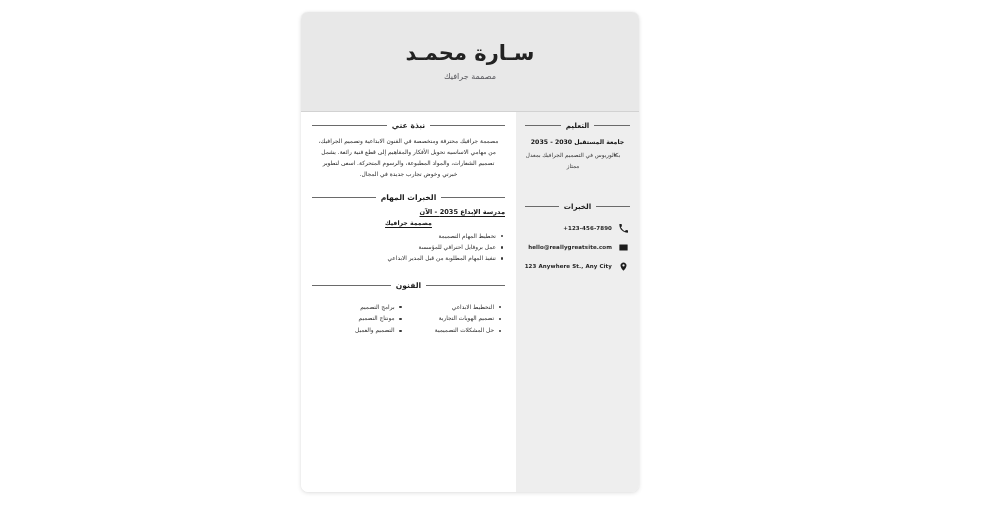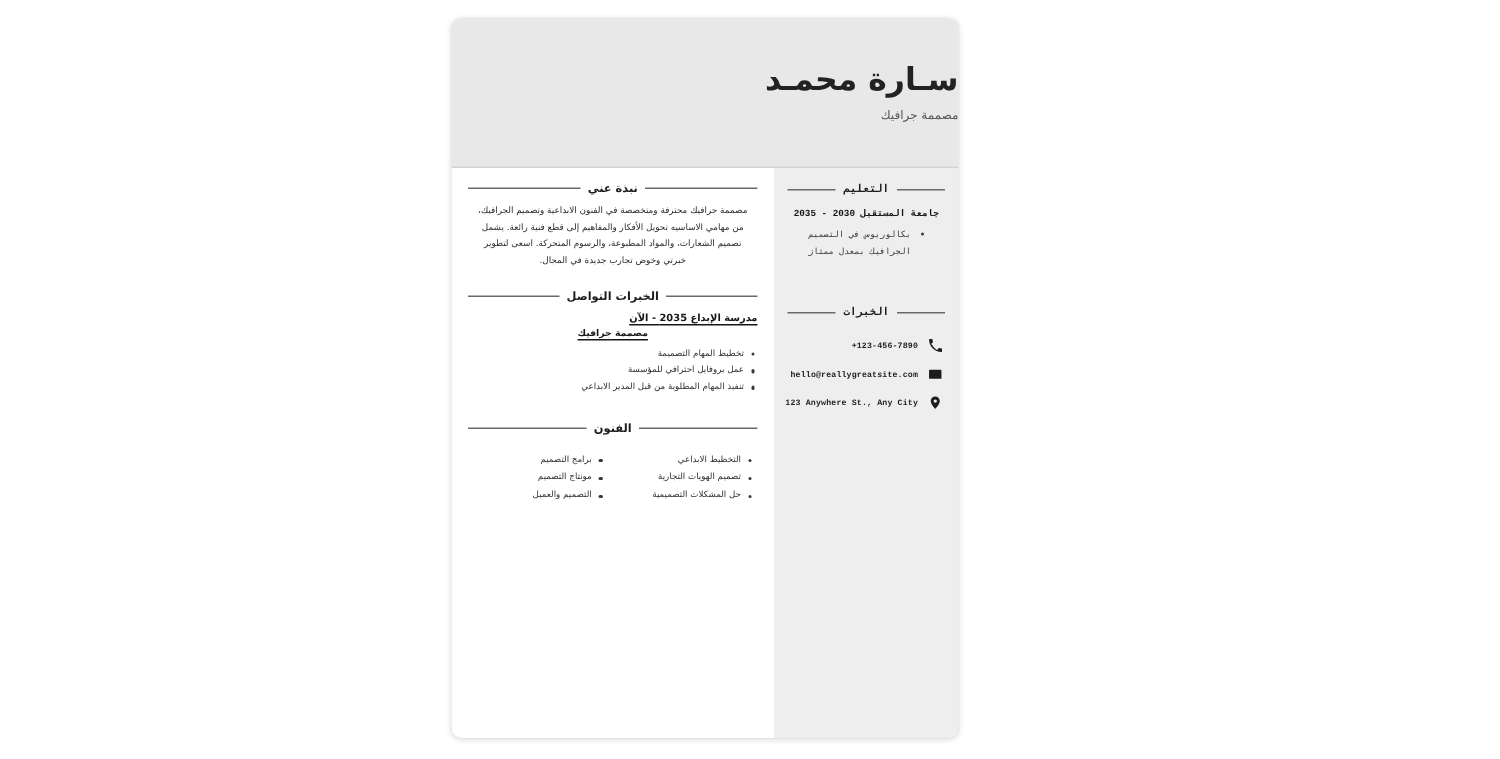--- a/index.html
+++ b/index.html
@@ -34,20 +34,21 @@
     flex-direction: column;
   }
 
   
   #header-band {
     height: 99px;
     background: #e8e8e8;
     border-bottom: 1px solid #d2d2d2;
     display: flex;
     flex-direction: column;
+    align-items: center;
     justify-content: center;
     flex: 0 0 auto;
   }
 
   #full-name {
     font-size: 21px;
     font-weight: bold;
     color: #222222;
     letter-spacing: 1.2px;
     line-height: 1.1;
@@ -167,21 +168,21 @@
     content: "";
     position: absolute;
     right: 14px;
     top: 3.6px;
     width: 2.4px;
     height: 2.4px;
     border-radius: 50%;
     background: #3a3a3a;
   }
 
-  .sb-block { margin-bottom: 9px; font-family: Liberation Mono, monospace; }
+  .sb-block { margin-bottom: 9px; }
   .sb-gap { height: 7px; }
 
   
   .exp-entry { margin: 0 0 16px 0; }
   .exp-org {
     font-size: 6.6px;
     font-weight: bold;
     color: #171717;
     text-align: right;
     text-decoration: underline;
@@ -325,21 +326,21 @@
             <span class="rule"></span>
             <span class="htxt">نبذة عني</span>
             <span class="rule"></span>
           </div>
           <p class="body-text">مصممة جرافيك محترفة ومتخصصة في الفنون الابداعية وتصميم الجرافيك، من مهامي الاساسيه تحويل الأفكار والمفاهيم إلى قطع فنية رائعة. يشمل تصميم الشعارات، والمواد المطبوعة، والرسوم المتحركة. اسعى لتطوير خبرتي وخوض تجارب جديدة في المجال.</p>
         </div>
 
         <div class="exp-wrap">
           <div class="section-head">
             <span class="rule"></span>
-            <span class="htxt">الخبرات التواصل</span>
+            <span class="htxt">الخبرات المهام</span>
             <span class="rule"></span>
           </div>
 
           <div class="exp-entry">
             <div class="exp-org">مدرسة الإبداع 2035 - الآن</div>
             <div class="exp-role">مصممة جرافيك</div>
             <ul class="bullets exp-tasks">
               <li>تخطيط المهام التصميمة</li>
               <li>عمل بروفايل احترافي للمؤسسة</li>
               <li>تنفيذ المهام المطلوبة من قبل المدير الابداعي</li>

